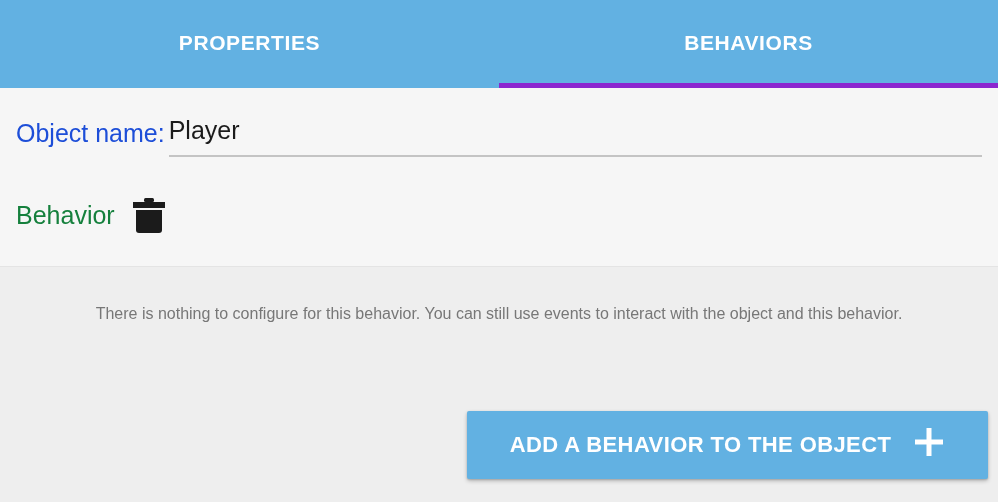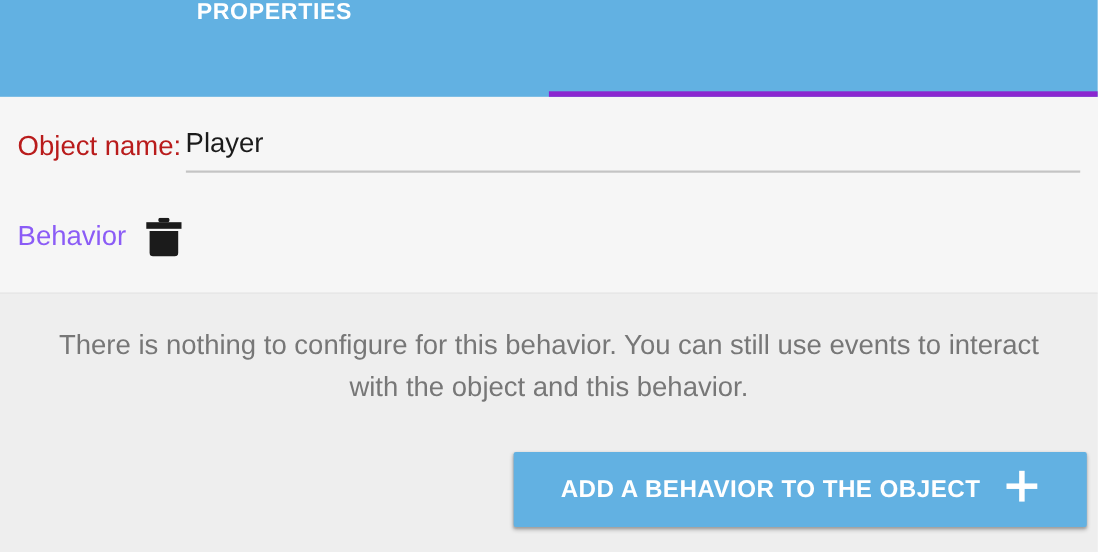--- a/index.html
+++ b/index.html
@@ -30,21 +30,21 @@
     height: 88px;
     background: #62b1e2;
     display: flex;
     flex-direction: row;
     flex: 0 0 auto;
   }
   .tab {
     flex: 1 1 50%;
     position: relative;
     display: flex;
-    align-items: flex-start;
+    align-items: center;
     justify-content: center;
     cursor: pointer;
     user-select: none;
     height: 88px;
   }
   .tab-label {
     color: #ffffff;
     font-size: 21px;
     font-weight: bold;
     letter-spacing: 0.6px;
@@ -81,21 +81,21 @@
     width: 998px;
   }
 
   .row-object-name {
     height: 90px;
     padding-top: 22px;
     align-items: flex-start;
   }
 
   .field-label {
-    color: #b91c1c;
+    color: #1d4ed8;
     font-size: 25px;
     line-height: 30px;
     white-space: nowrap;
     flex: 0 0 auto;
   }
 
   .object-name-label {
     padding-top: 8px;
   }
 
@@ -126,21 +126,21 @@
 
   
   .row-behavior {
     height: 88px;
     align-items: center;
     padding-top: 4px;
   }
   .behavior-label {
     font-size: 25px;
     line-height: 30px;
-    color: #8b5cf6;
+    color: #15803d;
     padding-bottom: 18px;
   }
   .behavior-input-wrap {
     flex: 1 1 auto;
     margin-left: 8px;
     max-width: 745px;
   }
   .behavior-input {
     display: block;
     width: 100%;
@@ -185,21 +185,21 @@
     flex: 1 1 auto;
     background: #eeeeee;
     border-top: 1px solid #e4e4e4;
     position: relative;
     display: block;
     padding: 28px 22px 0 22px;
     box-sizing: border-box;
   }
   .info-text {
     color: #777777;
-    font-size: 25px;
+    font-size: 16px;
     line-height: 38px;
     text-align: center;
     max-width: 920px;
     margin: 0 auto;
   }
 
   
   .btn-holder {
     position: absolute;
     left: 467px;
@@ -235,20 +235,21 @@
 <body>
 
 <div id="app">
 
   <div class="tabbar">
     <div class="tab">
       <span class="tab-label">PROPERTIES</span>
       <span class="tab-underline"></span>
     </div>
     <div class="tab active">
+      <span class="tab-label">BEHAVIORS</span>
       <span class="tab-underline"></span>
     </div>
   </div>
 
   <div class="form-area">
 
     <div class="row row-object-name">
       <span class="field-label object-name-label">Object name:</span>
       <div class="input-wrap">
         <input class="text-input" type="text" value="Player" style="">

